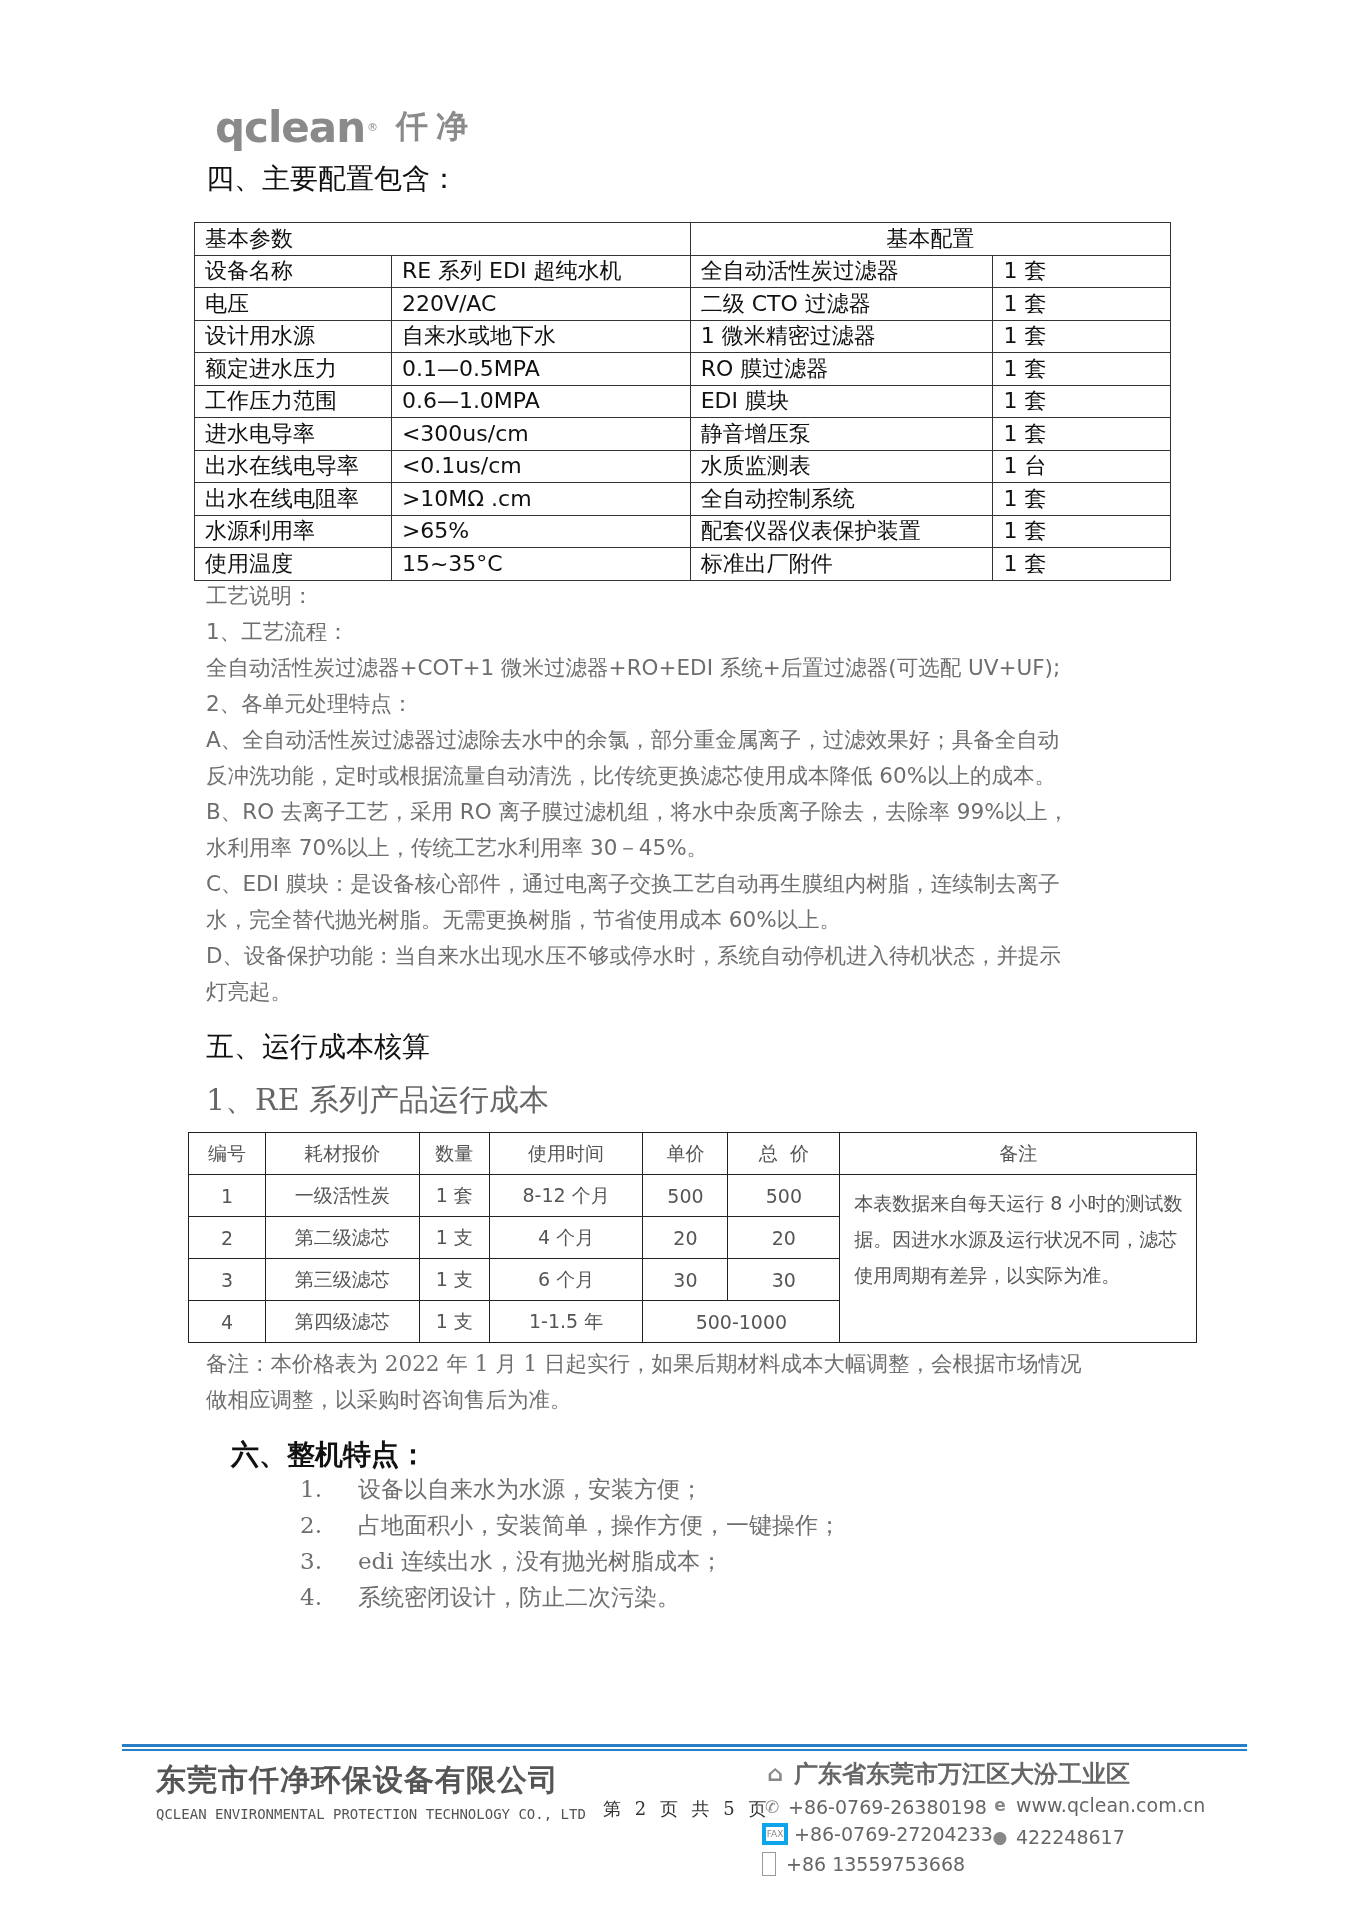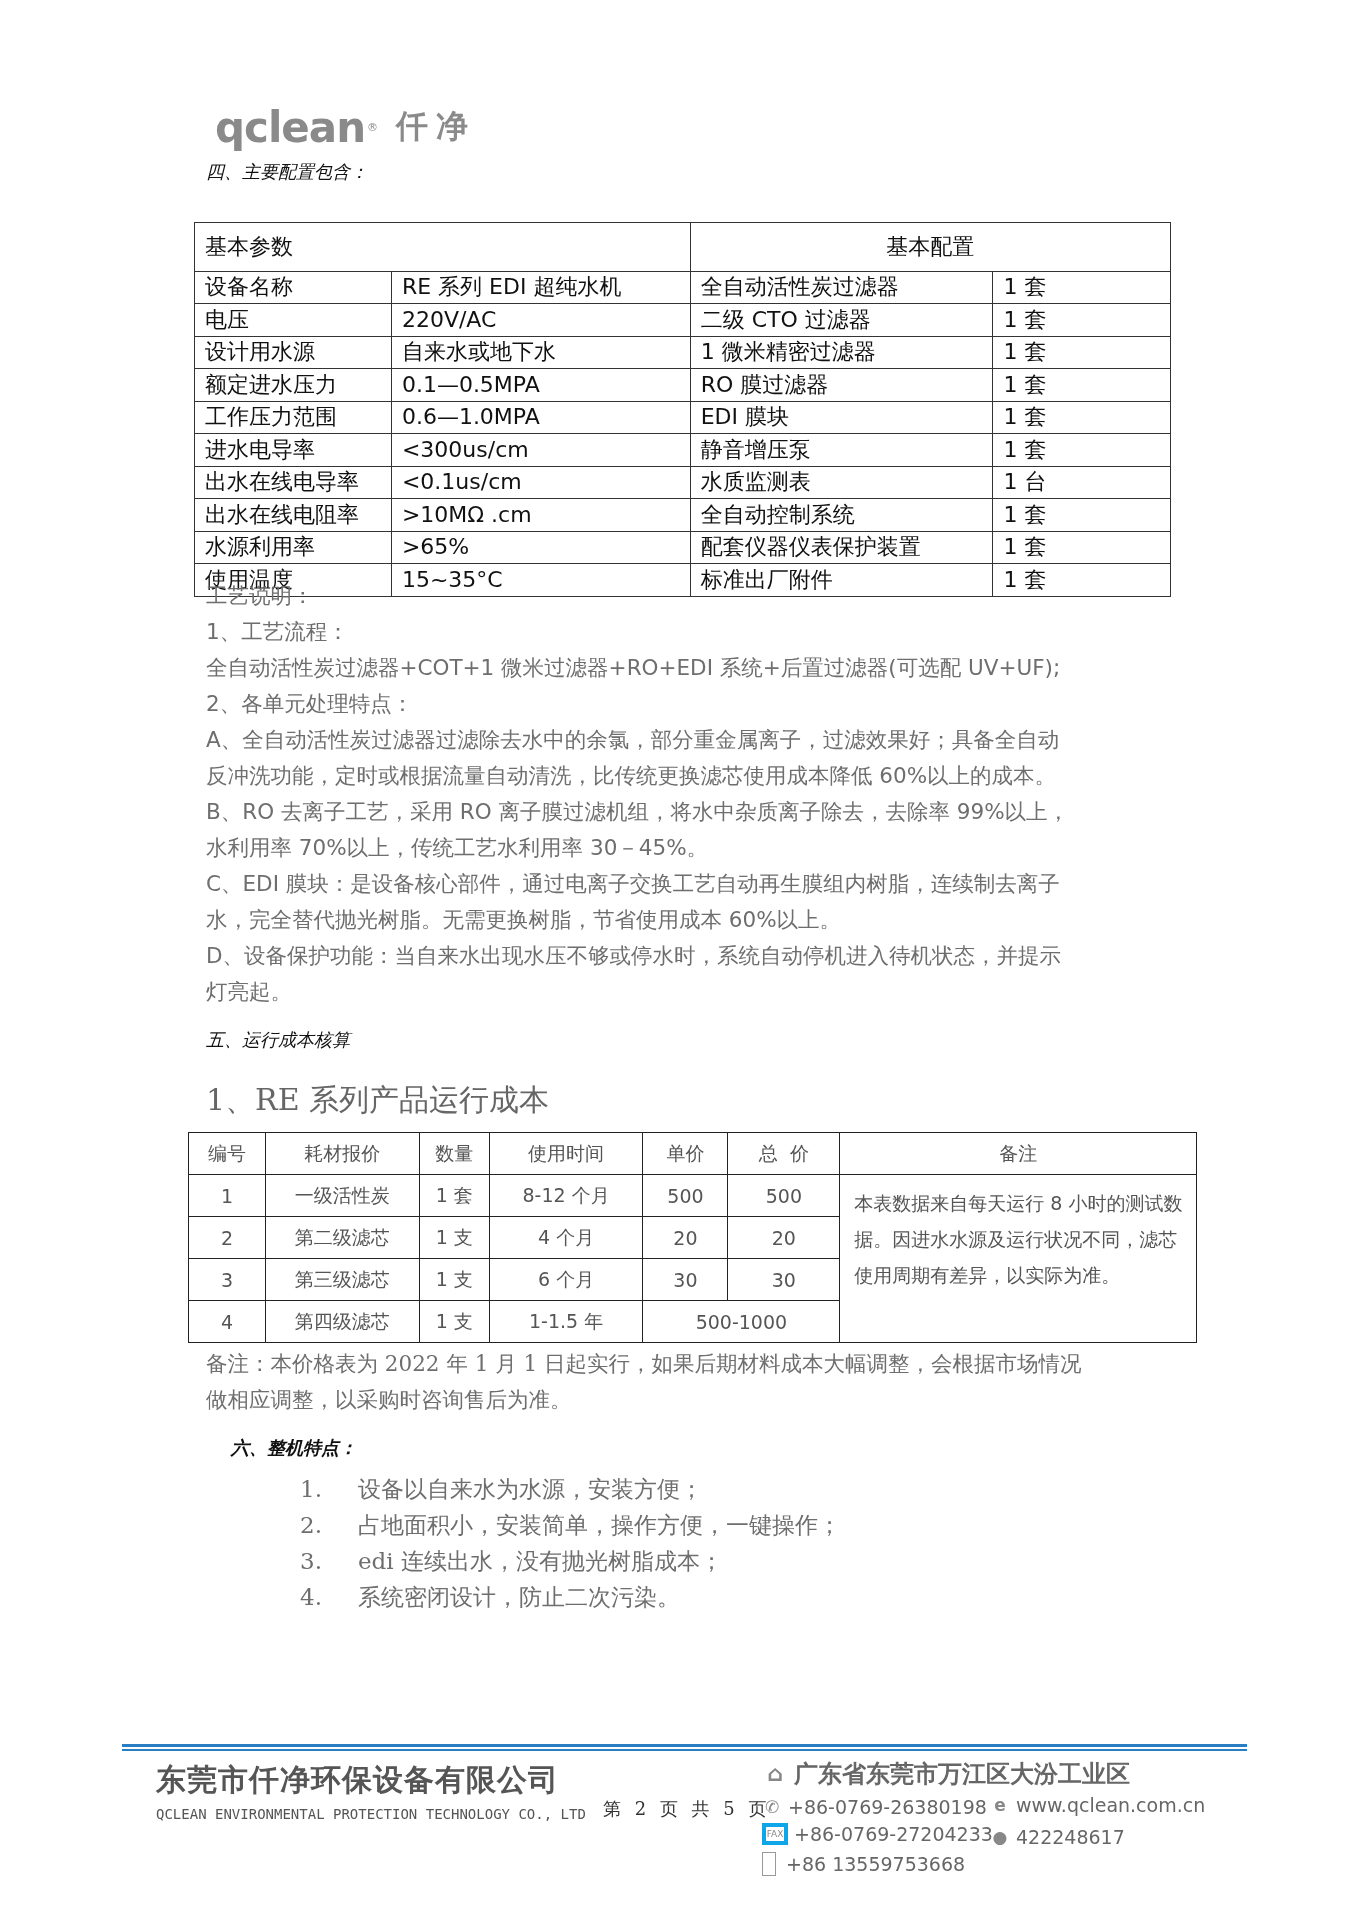--- a/index.html
+++ b/index.html
@@ -5,26 +5,26 @@
   html, body { margin: 0; padding: 0; background: #ffffff; }
   body { width: 1357px; height: 1920px; position: relative; overflow: hidden;
          font-family: "DejaVu Sans", "Liberation Sans", sans-serif; color: #222; }
 
   
   .logo { position: absolute; left: 215px; top: 104px; height: 46px; display: flex; align-items: center; }
   .logo-mark { font-family: "DejaVu Sans", sans-serif; font-size: 42px; font-weight: bold; color: #8a8a8a; letter-spacing: -1px; position: relative; }
   .logo-reg { font-size: 11px; color: #8a8a8a; vertical-align: top; margin-left: 2px; }
   .logo-cn { font-size: 32px; color: #8a8a8a; margin-left: 18px; letter-spacing: 8px; font-weight: bold; }
 
-  .sec-title { position: absolute; left: 206px; font-family: "DejaVu Serif", "Liberation Serif", serif; font-size: 18px; color: #111; font-style: italic; }
+  .sec-title { position: absolute; left: 206px; font-family: "DejaVu Serif", "Liberation Serif", serif; font-size: 28px; color: #111; }
 
   
   .t1 { position: absolute; left: 194px; top: 222px; width: 977px; border-collapse: collapse; font-size: 22px; }
   .t1 td { border: 1.5px solid #333; height: 31.5px; padding: 0 0 0 10px; white-space: nowrap; line-height: 30px; color: #111; }
-  .t1 .hdr-center { text-align: center; padding: 8px; }
+  .t1 .hdr-center { text-align: center; padding: 0; }
 
   .body-text { position: absolute; left: 206px; font-size: 21.5px; color: #6e6e6e; line-height: 36px; width: 970px; }
   .body-text p { margin: 0; height: 36px; white-space: nowrap; }
 
   .sub-title { position: absolute; left: 206px; top: 1080px; font-family: "DejaVu Serif", "Liberation Serif", serif; font-size: 30px; color: #666; }
 
   
   .t2 { position: absolute; left: 188px; top: 1132px; width: 1009px; border-collapse: collapse; font-size: 19px; color: #555; }
   .t2 td, .t2 th { border: 1.5px solid #222; text-align: center; font-weight: normal; height: 41px; padding: 0; }
   .t2 .note-cell { text-align: left; vertical-align: top; padding: 10px 10px 0 14px; line-height: 36px; font-size: 19px; color: #555; white-space: normal; }

